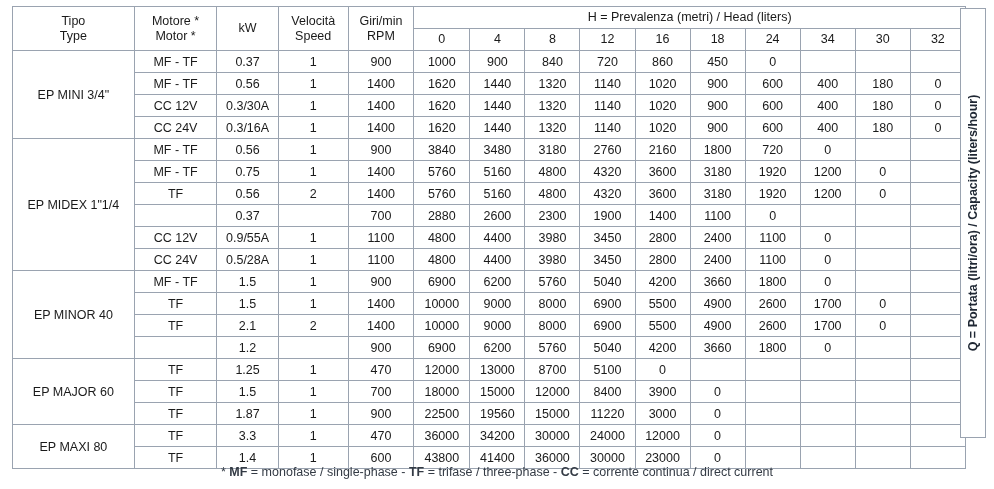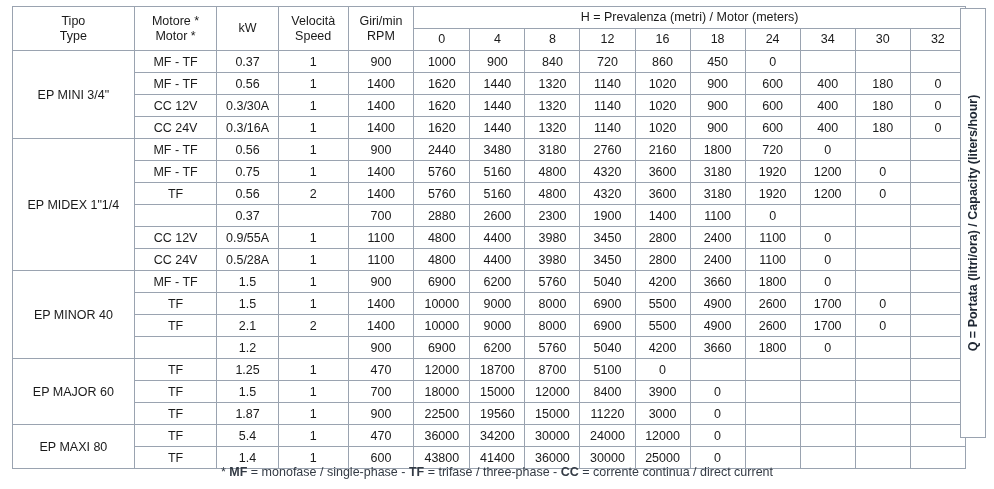--- a/index.html
+++ b/index.html
@@ -132,21 +132,21 @@
         </th>
         <th class="head-main" rowspan="2">kW</th>
         <th class="head-main" rowspan="2">
           <div>Velocità</div>
           <div>Speed</div>
         </th>
         <th class="head-main" rowspan="2">
           <div>Giri/min</div>
           <div>RPM</div>
         </th>
-        <th class="head-main" colspan="10">H = Prevalenza (metri) / Motor (meters)</th>
+        <th class="head-main" colspan="10">H = Prevalenza (metri) / Head (liters)</th>
       </tr>
       <tr>
         <th class="head-sub">0</th>
         <th class="head-sub">4</th>
         <th class="head-sub">8</th>
         <th class="head-sub">12</th>
         <th class="head-sub">16</th>
         <th class="head-sub">18</th>
         <th class="head-sub">24</th>
         <th class="head-sub">34</th>
@@ -219,21 +219,21 @@
           <td>400</td>
           <td>180</td>
           <td>0</td>
         </tr>
         <tr class="grp-top">
           <td class="model" rowspan="6">EP MIDEX 1"1/4</td>
           <td>MF - TF</td>
           <td>0.56</td>
           <td>1</td>
           <td>900</td>
-          <td>2440</td>
+          <td>3840</td>
           <td>3480</td>
           <td>3180</td>
           <td>2760</td>
           <td>2160</td>
           <td>1800</td>
           <td>720</td>
           <td>0</td>
           <td class="blank"></td>
           <td class="blank"></td>
         </tr>
@@ -382,21 +382,21 @@
           <td class="blank"></td>
           <td class="blank"></td>
         </tr>
         <tr class="grp-top">
           <td class="model" rowspan="3">EP MAJOR 60</td>
           <td>TF</td>
           <td>1.25</td>
           <td>1</td>
           <td>470</td>
           <td>12000</td>
-          <td>18700</td>
+          <td>13000</td>
           <td>8700</td>
           <td>5100</td>
           <td>0</td>
           <td class="blank"></td>
           <td class="blank"></td>
           <td class="blank"></td>
           <td class="blank"></td>
           <td class="blank"></td>
         </tr>
         <tr>
@@ -427,21 +427,21 @@
           <td>3000</td>
           <td>0</td>
           <td class="blank"></td>
           <td class="blank"></td>
           <td class="blank"></td>
           <td class="blank"></td>
         </tr>
         <tr class="grp-top">
           <td class="model" rowspan="2">EP MAXI 80</td>
           <td>TF</td>
-          <td>5.4</td>
+          <td>3.3</td>
           <td>1</td>
           <td>470</td>
           <td>36000</td>
           <td>34200</td>
           <td>30000</td>
           <td>24000</td>
           <td>12000</td>
           <td>0</td>
           <td class="blank"></td>
           <td class="blank"></td>
@@ -450,21 +450,21 @@
         </tr>
         <tr class="grp-last">
           <td>TF</td>
           <td>1.4</td>
           <td>1</td>
           <td>600</td>
           <td>43800</td>
           <td>41400</td>
           <td>36000</td>
           <td>30000</td>
-          <td>25000</td>
+          <td>23000</td>
           <td>0</td>
           <td class="blank"></td>
           <td class="blank"></td>
           <td class="blank"></td>
           <td class="blank"></td>
         </tr>
       </tbody>
   </table>
 
   <div class="vlabel">

